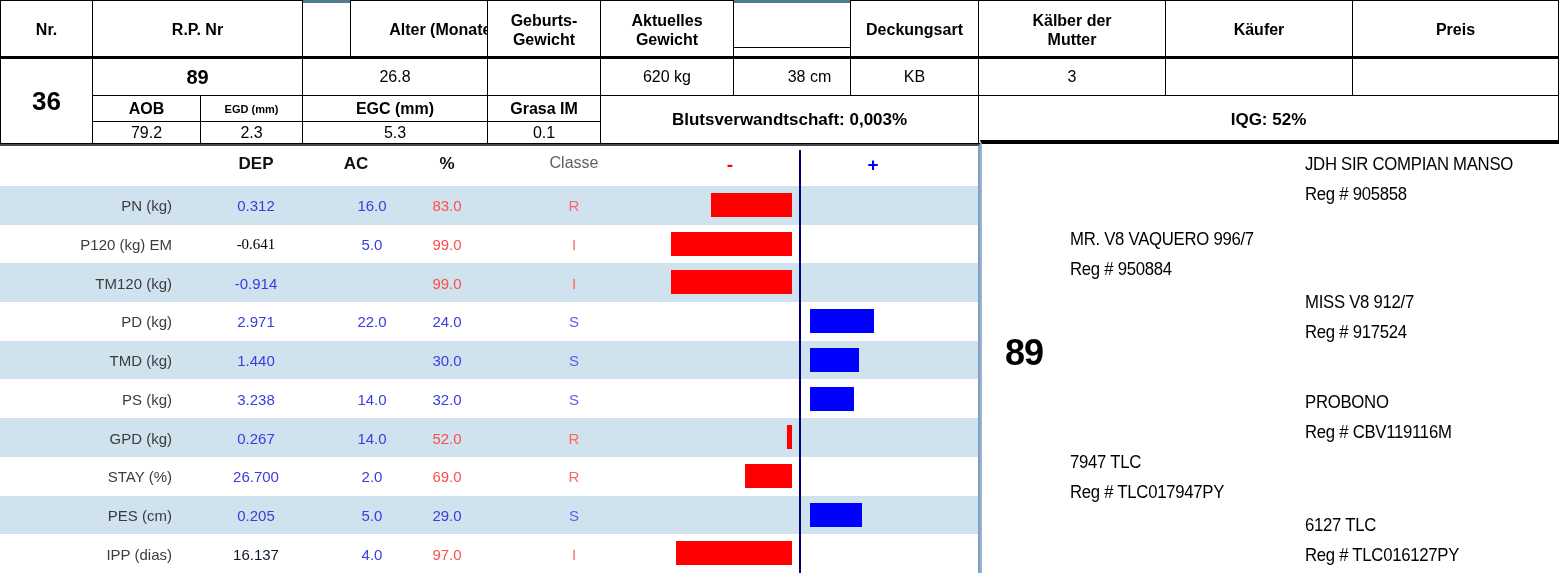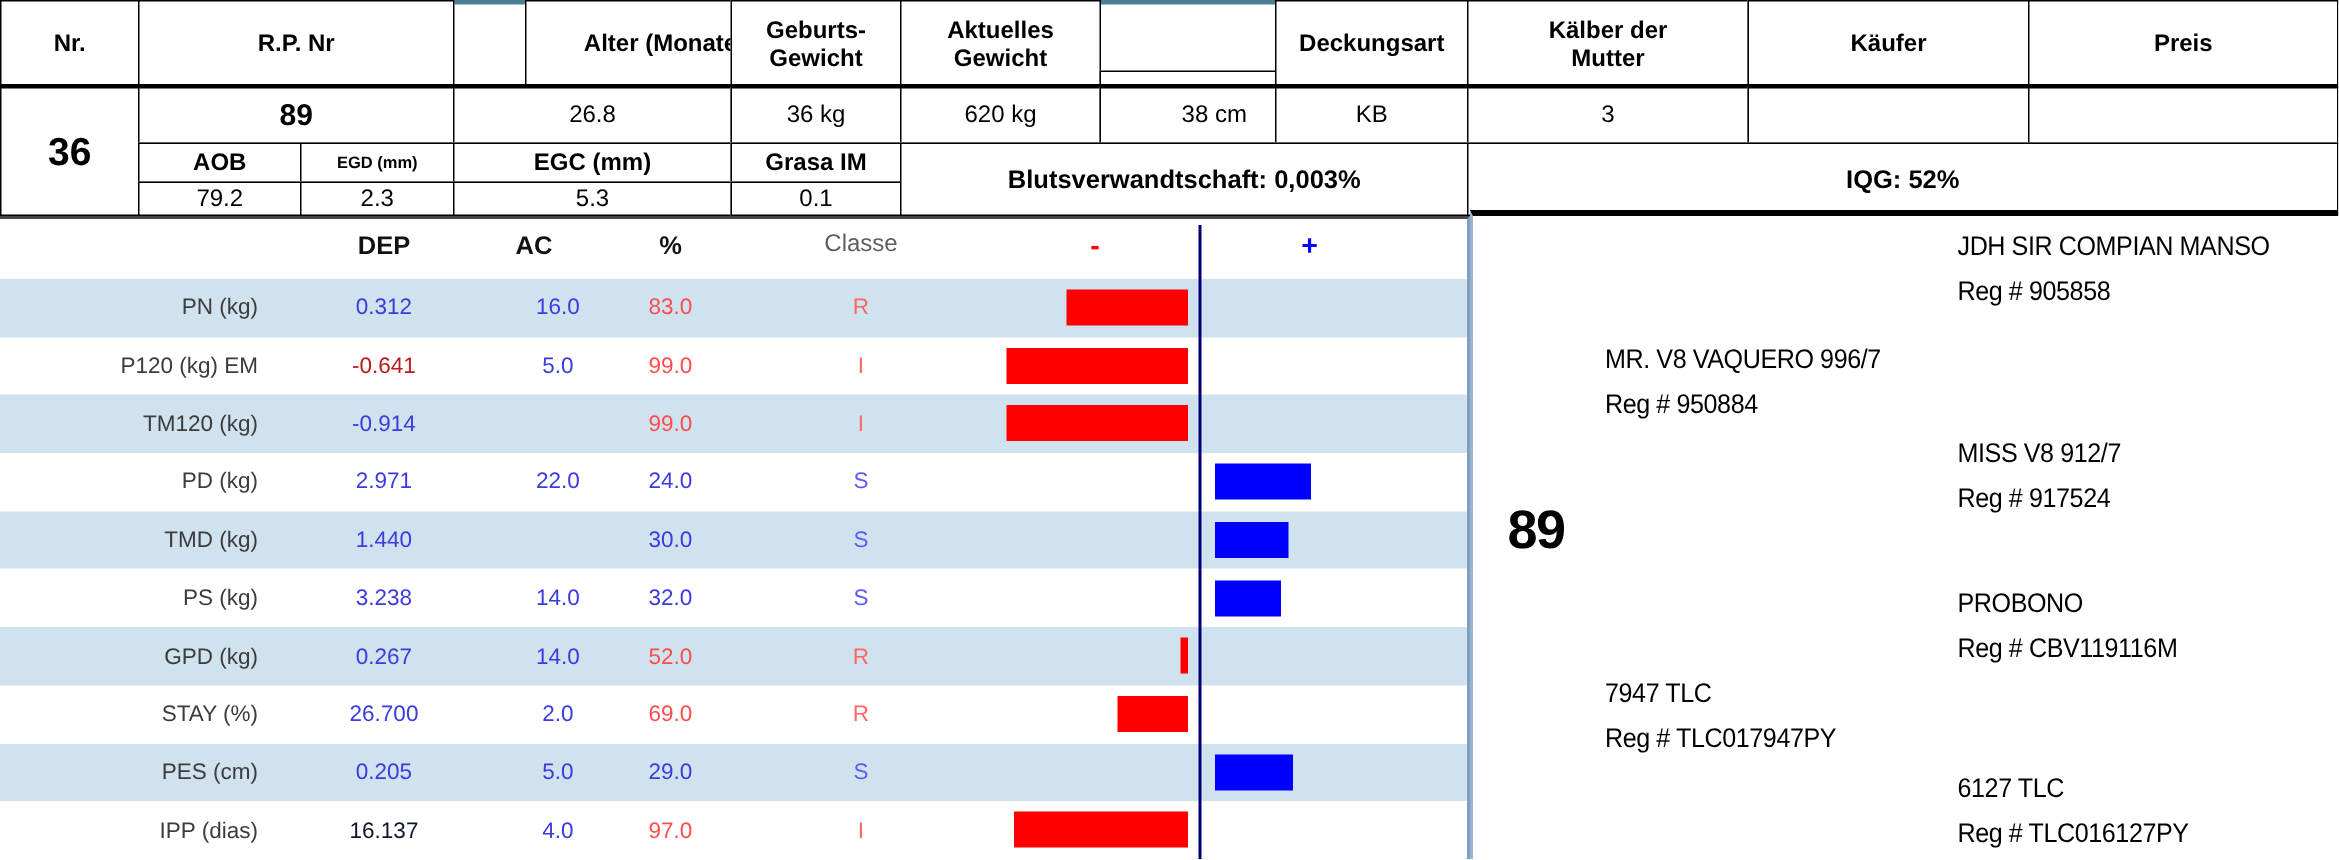--- a/index.html
+++ b/index.html
@@ -81,23 +81,20 @@
   <div class="cell b" style="left:0;top:58px;width:93px;height:86px;font-size:26px;">
       <span>36</span>
     </div>
 
   <div class="cell b" style="left:92px;top:58px;width:211px;height:38px;font-size:20px;">
       <span>89</span>
     </div>
   <div class="cell val" style="left:302px;top:58px;width:186px;height:38px;">
       <span>26.8</span>
     </div>
-  <div class="cell val" style="left:487px;top:58px;width:114px;height:38px;">
-      <span>36 kg</span>
-    </div>
   <div class="cell val" style="left:600px;top:58px;width:134px;height:38px;">
       <span>620 kg</span>
     </div>
   <div class="cell val" style="left:733px;top:58px;width:118px;height:38px;padding-left:35px;">
       <span>38 cm</span>
     </div>
   <div class="cell val" style="left:850px;top:58px;width:129px;height:38px;">
       <span>KB</span>
     </div>
   <div class="cell val" style="left:978px;top:58px;width:188px;height:38px;">
@@ -156,21 +153,21 @@
         <div class="crow stripe" style="top: 40px;">
           <span class="c-trait">PN (kg)</span>
           <span class="c-dep" style="color: rgb(59, 59, 224);">0.312</span>
           <span class="c-ac" style="color: rgb(59, 59, 224);">16.0</span>
           <span class="c-pct" style="color: rgb(255, 77, 77);">83.0</span>
           <span class="c-classe" style="color: rgb(255, 102, 102);">R</span>
           <div class="bar" style="width: 81px; right: 186px; background: rgb(255, 0, 0);"></div>
         </div>
         <div class="crow" style="top: 78.7px;">
           <span class="c-trait">P120 (kg) EM</span>
-          <span class="c-dep" style="color: #b91c1c;">-0.641</span>
+          <span class="c-dep" style="color: #000000; font-family: Liberation Serif, serif;">-0.641</span>
           <span class="c-ac" style="color: rgb(59, 59, 224);">5.0</span>
           <span class="c-pct" style="color: rgb(255, 77, 77);">99.0</span>
           <span class="c-classe" style="color: rgb(255, 102, 102);">I</span>
           <div class="bar" style="width: 121px; right: 186px; background: rgb(255, 0, 0);"></div>
         </div>
         <div class="crow stripe" style="top: 117.4px;">
           <span class="c-trait">TM120 (kg)</span>
           <span class="c-dep" style="color: rgb(59, 59, 224);">-0.914</span>
           <span class="c-ac" style="color: rgb(59, 59, 224);"></span>
           <span class="c-pct" style="color: rgb(255, 77, 77);">99.0</span>

